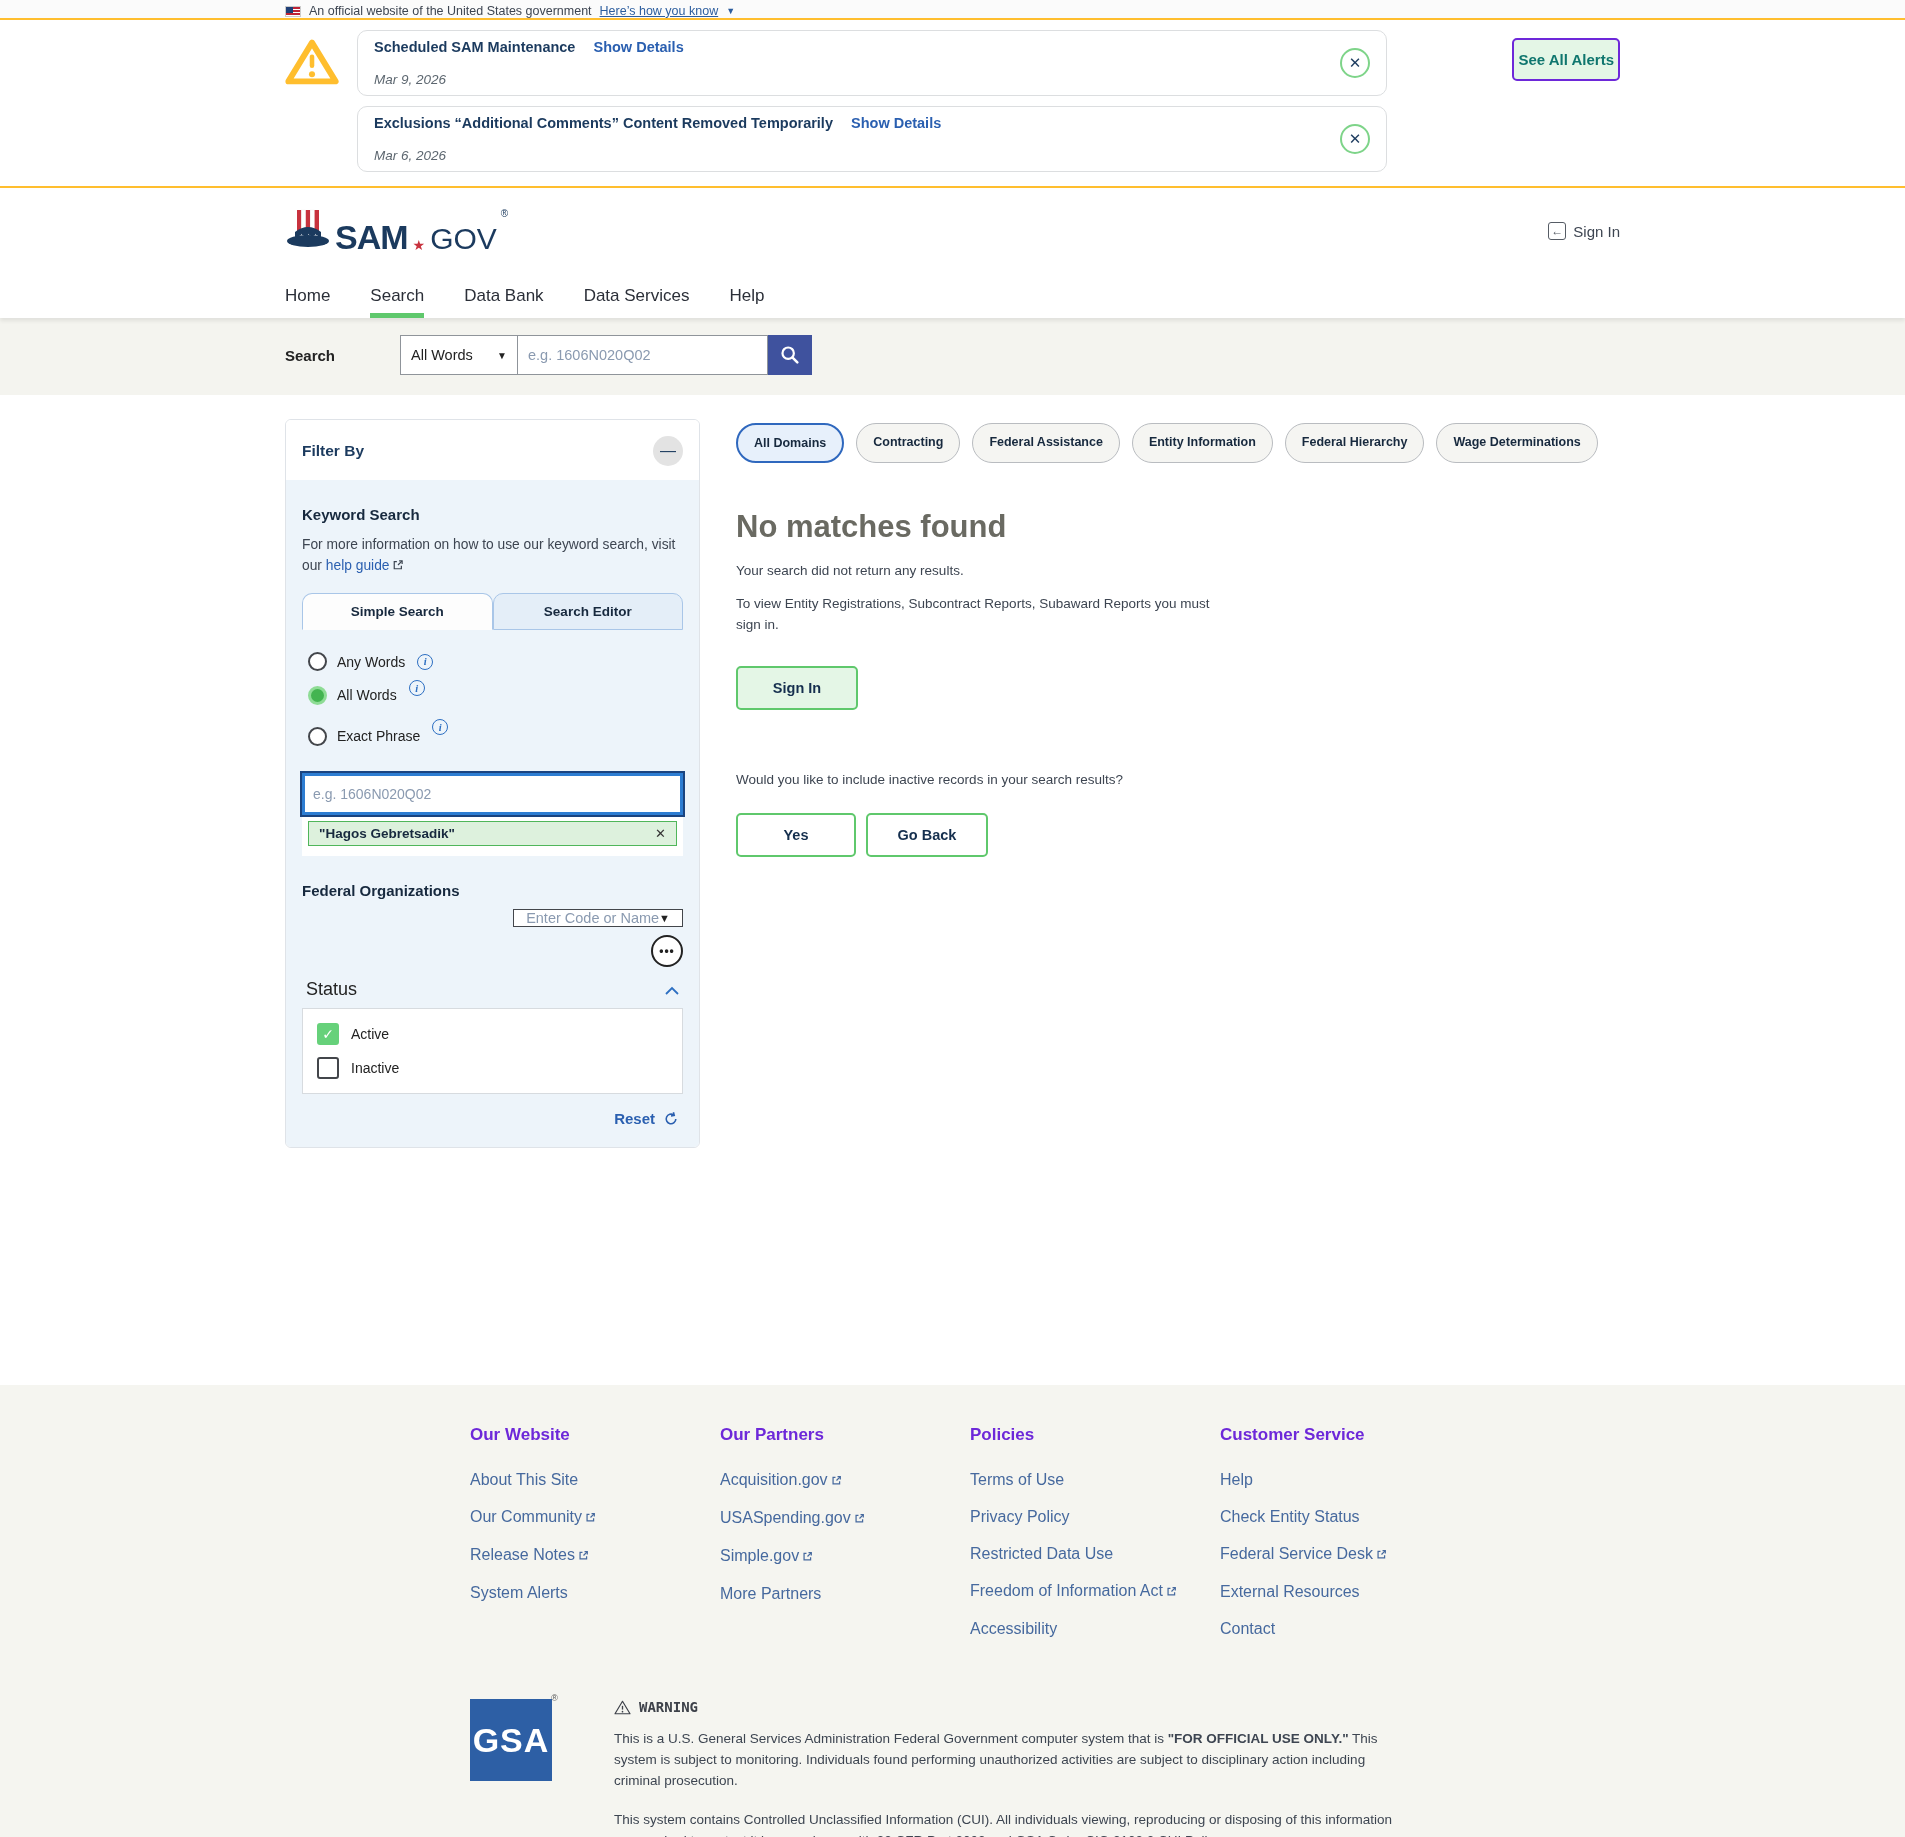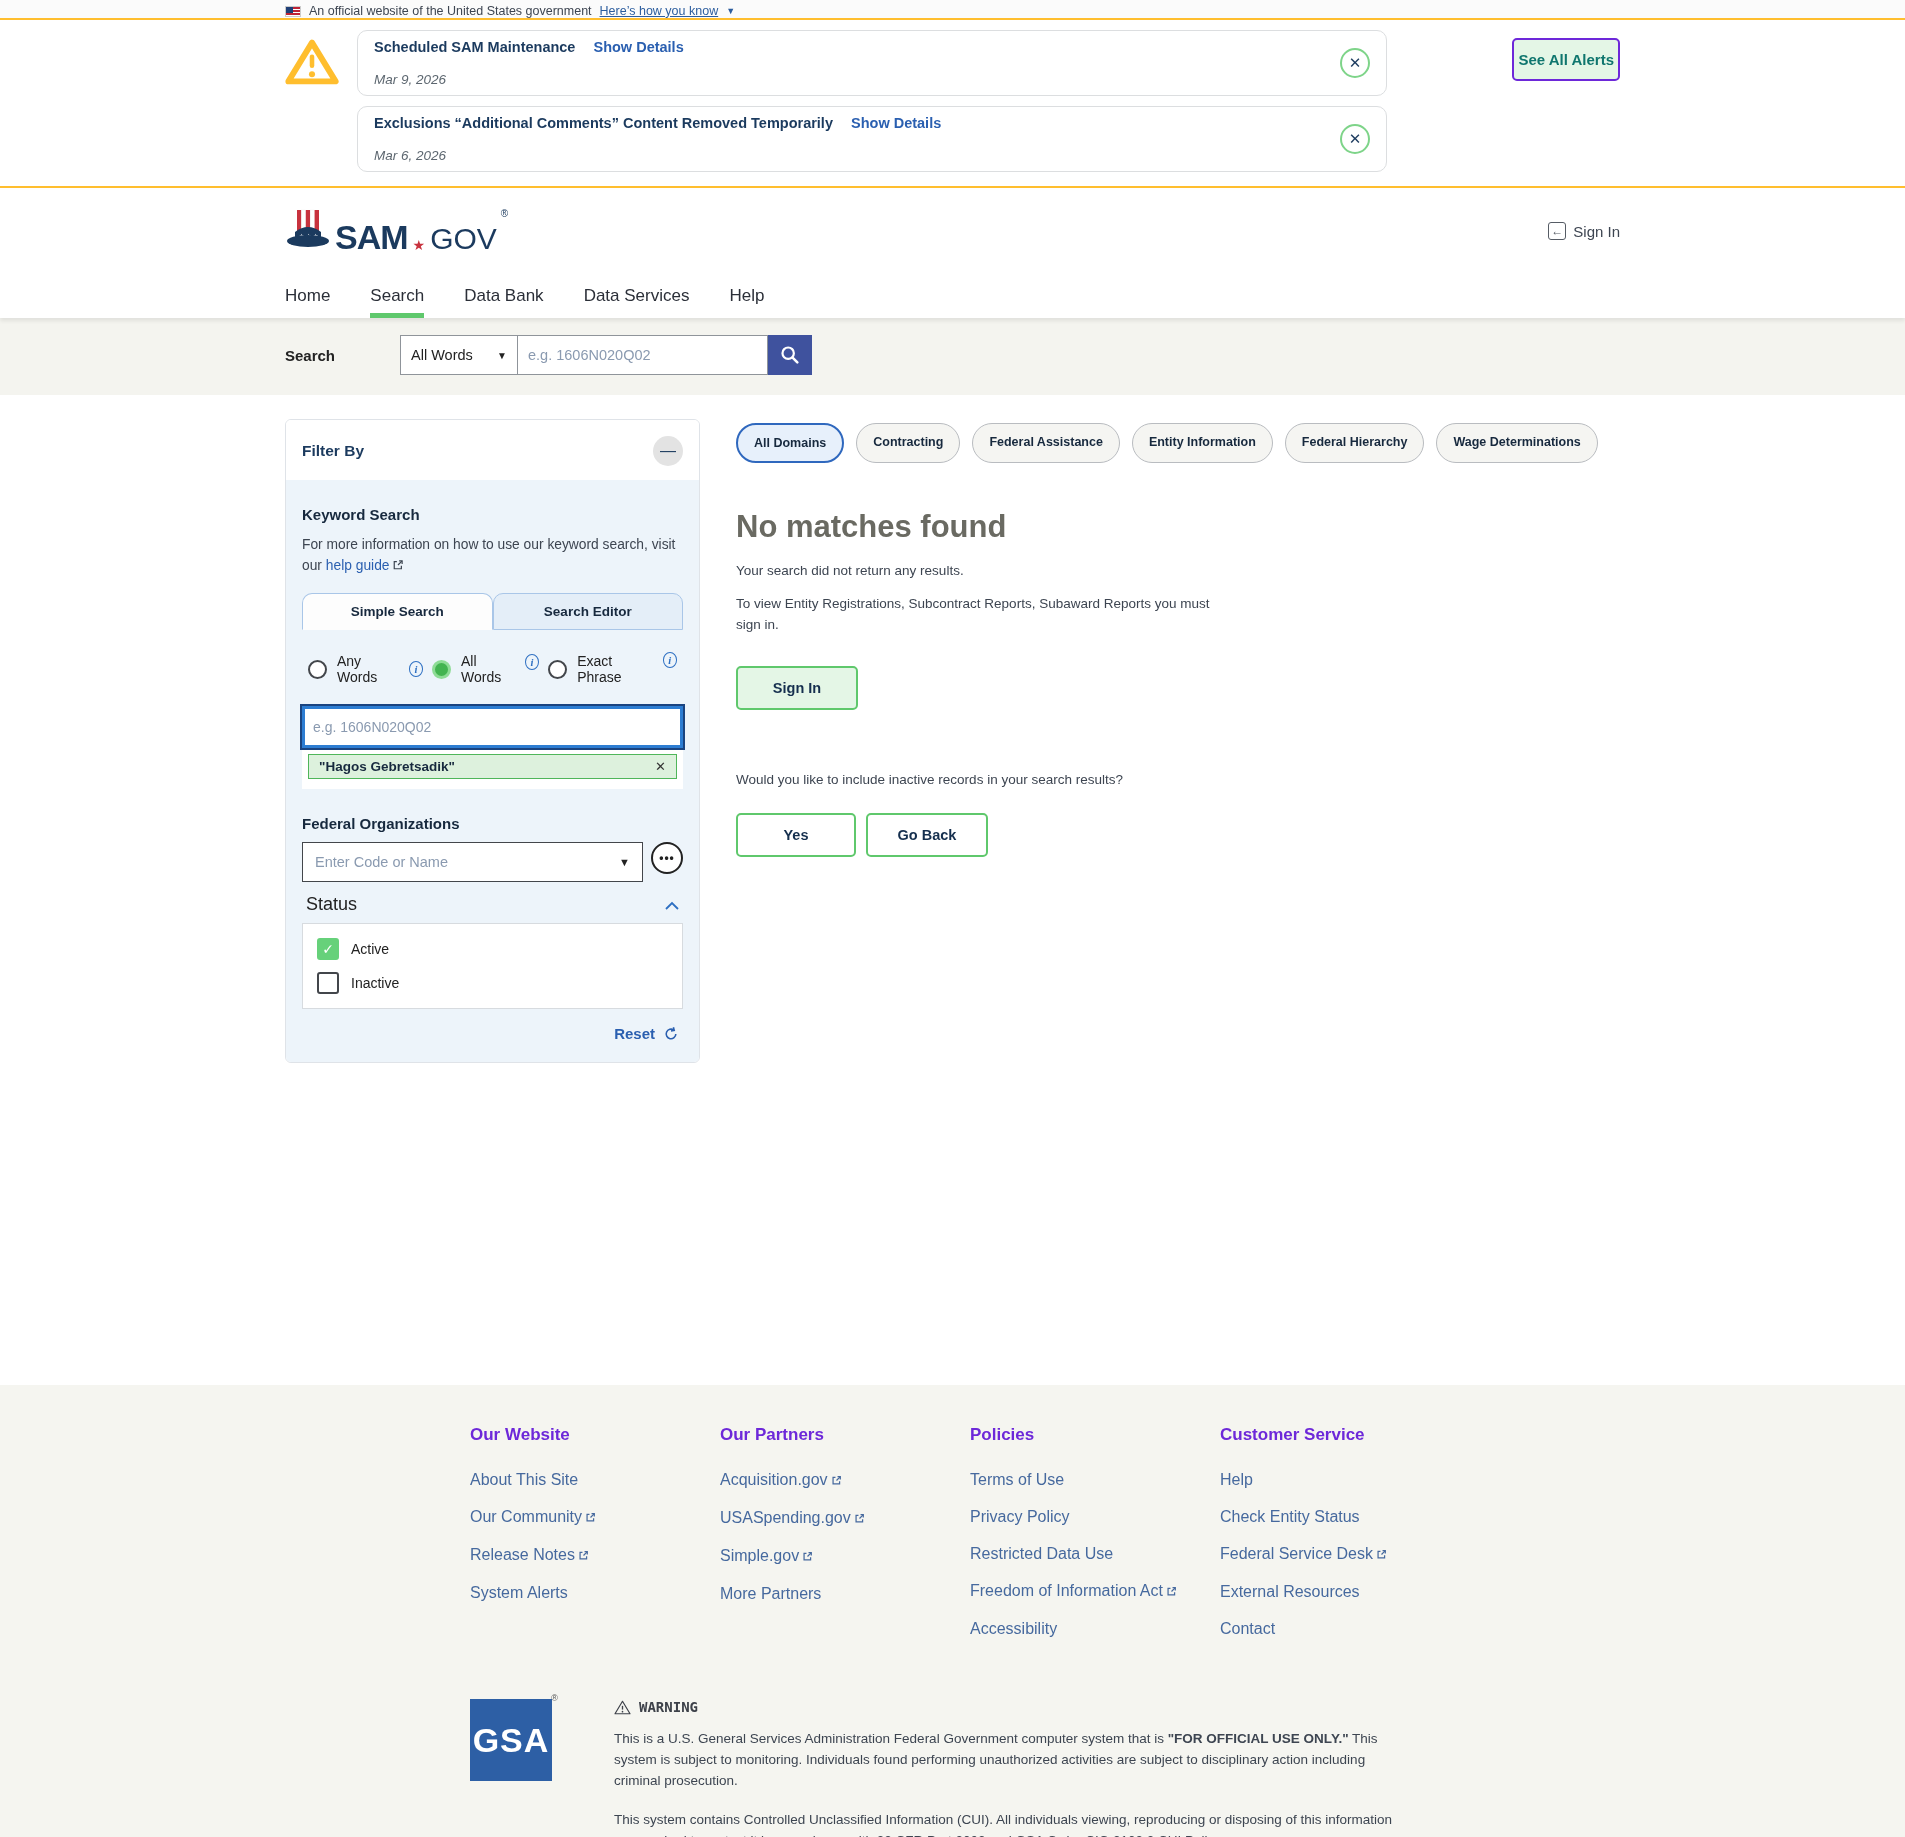--- a/index.html
+++ b/index.html
@@ -65,32 +65,32 @@
   .collapse-btn { width:30px; height:30px; border-radius:50%; background:#e3e3e3; border:none; color:#1b3a5e; font-size:16px; cursor:pointer; }
   .filter-body { background:#edf4fa; padding:26px 16px 14px; }
   .kw-heading { font-weight:bold; font-size:15px; color:#17293e; margin-bottom:12px; }
   .kw-info { font-size:13.8px; color:#3d4551; line-height:1.5; }
   .help-link { color:#2a5fb0; cursor:pointer; }
   .ext-ico { display:inline-block; vertical-align:-1px; margin-left:3px; color:inherit; }
   .kw-tabs { display:flex; margin-top:16px; }
   .kw-tab { flex:1; text-align:center; font-weight:bold; font-size:13.5px; color:#17293e; padding:10px 0; border:1px solid #a9c6e8; border-radius:10px 10px 0 0; cursor:pointer; }
   .kw-tab.active { background:#fdfdfd; border-bottom-color:transparent; }
   .kw-tab.inactive { background:#e4eef8; }
-  .radio-group { padding:22px 6px 6px; display:flex; flex-direction:row; gap:9px; }
+  .radio-group { padding:22px 6px 6px; display:flex; flex-direction:column; gap:9px; }
   .radio-row { display:flex; align-items:center; gap:10px; font-size:14px; color:#222; }
   .radio { width:19px; height:19px; border-radius:50%; border:2px solid #43464b; background:#fff; flex:0 0 auto; }
   .radio.checked { border:3px solid #8edc95; background:#43b450; }
   .info-ico { width:16px; height:16px; border-radius:50%; border:1.5px solid #2d6fc2; color:#2d6fc2; font-size:10.5px; font-style:italic; font-weight:bold; font-family:"Liberation Serif",serif; display:inline-flex; align-items:center; justify-content:center; margin-left:2px; cursor:pointer; }
   .kw-input-wrap { background:#fff; margin-top:14px; padding-bottom:10px; }
   .kw-input { width:100%; height:42px; border:3px solid #2d7dd2; outline:2px solid #1a4480; outline-offset:0; font-size:14px; padding:0 8px; color:#222; font-family:inherit; }
   .kw-input::placeholder { color:#8a9ab0; }
   .chip { margin:6px 6px 0; background:#ddf1dd; border:1px solid #4fb65a; display:flex; align-items:center; justify-content:space-between; padding:4px 10px; font-size:13.5px; font-weight:bold; color:#17293e; }
   .chip-x { font-weight:normal; color:#333; cursor:pointer; font-size:13px; }
   .fed-heading { font-weight:bold; font-size:15px; color:#17293e; margin:26px 0 10px; }
-  .org-row { display:flex; align-items:flex-start; gap:8px; }
+  .org-row { display:flex; align-items:flex-end; gap:8px;flex-direction:column; }
   .org-select { flex:1; height:40px; background:#fff; border:1px solid #43464b; display:flex; align-items:center; justify-content:space-between; padding:0 12px; font-size:14.5px; color:#8a9ab0; cursor:pointer; }
   .org-caret { color:#222; font-size:11px; }
   .more-btn { width:32px; height:32px; border-radius:50%; border:2px solid #222; background:#fff; display:flex; align-items:center; justify-content:center; letter-spacing:1px; font-weight:bold; font-size:12px; color:#222; cursor:pointer; }
   .status-row { display:flex; align-items:center; justify-content:space-between; padding:12px 4px 8px; font-size:18px; color:#222; }
   .status-chevron { color:#2d6fc2; cursor:pointer; }
   .status-box { background:#fff; border:1px solid #d7dbdf; padding:14px 14px; display:flex; flex-direction:column; gap:12px; }
   .check-row { display:flex; align-items:center; gap:12px; font-size:14px; color:#222; }
   .checkbox { width:22px; height:22px; border:2px solid #43464b; background:#fff; border-radius:3px; flex:0 0 auto; }
   .checkbox.checked { background:#66d17a; border-color:#66d17a; color:#fff; display:flex; align-items:center; justify-content:center; font-size:14px; font-weight:bold; }
   .reset-row { display:flex; justify-content:flex-end; align-items:center; gap:8px; padding:16px 4px 6px; color:#2a5fb0; font-weight:bold; font-size:15px; cursor:pointer; }

